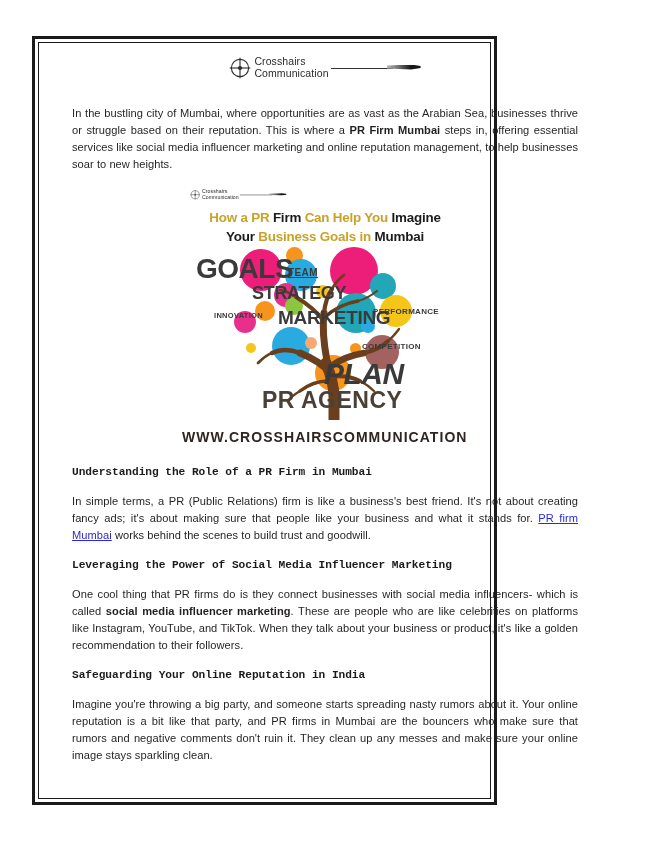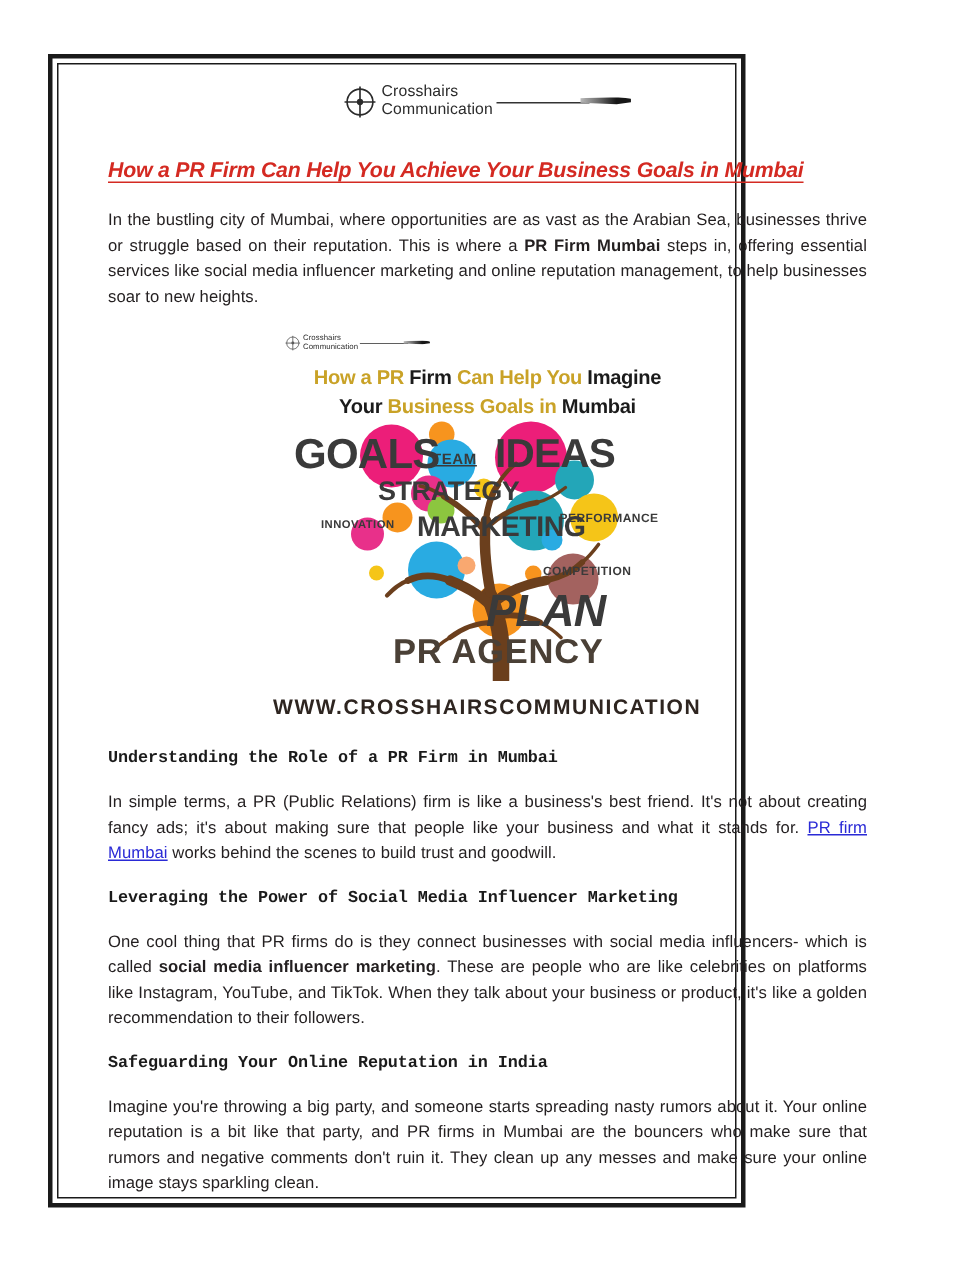--- a/index.html
+++ b/index.html
@@ -227,21 +227,20 @@
           <span>Crosshairs</span><br>
           <span>Communication</span>
         </span>
         <span class="logo-rule">
           <span class="rule-line"></span>
           <span class="rule-nib"></span>
         </span>
       </div>
     </div>
 
-    <h1 class="doc-title">How a PR Firm Can Help You Achieve Your Business Goals in Mumbai</h1>
 
     <p class="para"><span>In the bustling city of Mumbai, where opportunities are as vast as the Arabian Sea, businesses thrive or struggle based on their reputation. This is where a </span><b>PR Firm Mumbai</b><span> steps in, offering essential services like social media influencer marketing and online reputation management, to help businesses soar to new heights.</span></p>
 
     <div class="graphic">
 
       <div class="g-logo">
         <span class="logo-mark">
           <svg width="20" height="20" viewBox="0 0 22 22">
             <circle cx="11" cy="11" r="8.6" fill="none" stroke="#5a5a5a" stroke-width="1.2"></circle>
             <line x1="11" y1="0.7" x2="11" y2="21.3" stroke="#5a5a5a" stroke-width="1.2"></line>
@@ -304,21 +303,20 @@
             <path d="M176 56 C184 54 190 50 195 46" stroke-width="2.2"></path>
             <path d="M150 132 C160 130 170 132 178 136" stroke-width="4"></path>
             <path d="M178 136 C184 139 188 142 192 146" stroke-width="2.4"></path>
             <path d="M146 136 C136 136 126 140 118 146" stroke-width="3.4"></path>
             <path d="M118 146 C113 149 109 152 106 156" stroke-width="2.2"></path>
           </g>
         </svg>
 
         <span class="wordlbl" style="left:14px; top:8px; font-size:28px; color:#3a3a3a; letter-spacing:-0.5px;">GOALS</span>
         <span class="wordlbl" style="left:106px; top:22px; font-size:10px; color:#3a3a3a; letter-spacing:.4px;text-decoration:underline;">TEAM</span>
-        <span class="wordlbl" style="left:148px; top:8px; font-size:27px; color:#3a3a3a; letter-spacing:-0.5px;">IDEAS</span>
         <span class="wordlbl" style="left:70px; top:38px; font-size:18px; color:#3a3a3a; letter-spacing:-0.3px;">STRATEGY</span>
         <span class="wordlbl" style="left:96px; top:62px; font-size:19px; color:#3a3a3a; letter-spacing:-0.3px;">MARKETING</span>
         <span class="wordlbl" style="left:32px; top:66px; font-size:7.5px; color:#3a3a3a; letter-spacing:.3px;">INNOVATION</span>
         <span class="wordlbl" style="left:191px; top:62px; font-size:8px; color:#3a3a3a; letter-spacing:.3px;">PERFORMANCE</span>
         <span class="wordlbl" style="left:180px; top:97px; font-size:8px; color:#3a3a3a; letter-spacing:.3px;">COMPETITION</span>
         <span class="wordlbl" style="left:142px; top:112px; font-size:30px; color:#3a3a3a; letter-spacing:-0.5px;font-style:italic;">PLAN</span>
         <span class="wordlbl" style="left:80px; top:142px; font-size:23px; color:#4a4036; letter-spacing:.5px;">PR AGENCY</span>
       </div>
 
       <div class="g-url">WWW.CROSSHAIRSCOMMUNICATION.COM</div>

